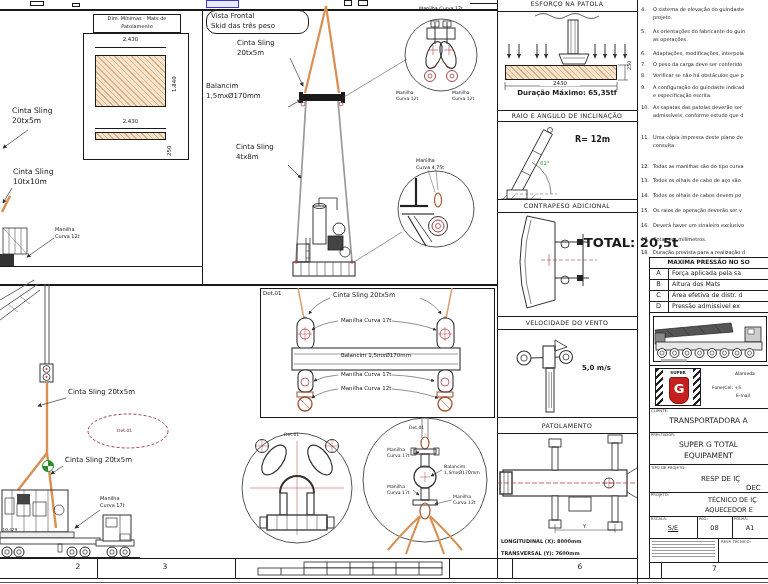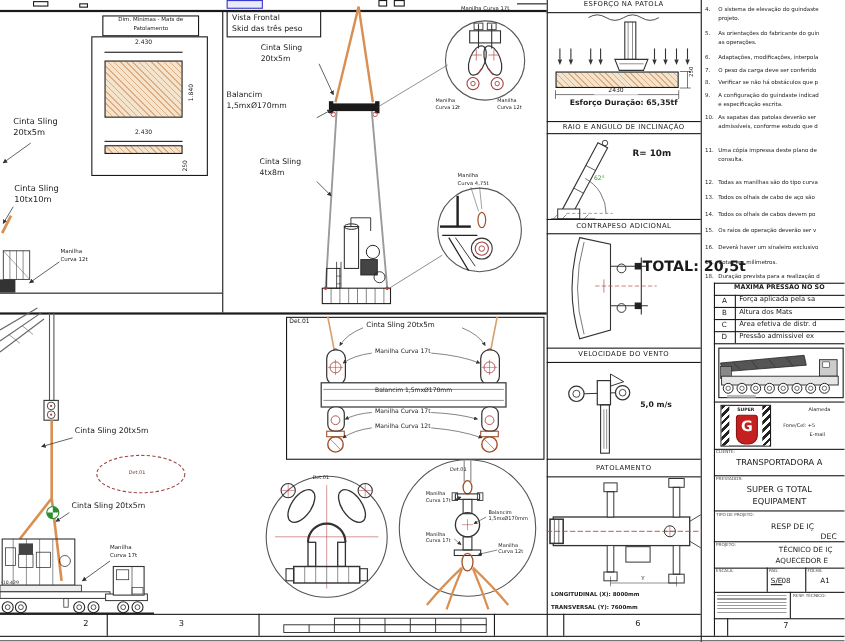--- a/index.html
+++ b/index.html
@@ -77,21 +77,21 @@
     <line x1="54" y1="138" x2="27" y2="157" stroke="#333" stroke-width="0.7" marker-end="url(#ah1)"></line>
     <line x1="10" y1="96" x2="2" y2="112" stroke="#d98f52" stroke-width="2.5"></line>
     <rect x="3" y="128" width="24" height="26" fill="none" stroke="#333" stroke-width="0.8"></rect>
     <line x1="9" y1="128" x2="9" y2="154" stroke="#333" stroke-width="0.5"></line>
     <line x1="15" y1="128" x2="15" y2="154" stroke="#333" stroke-width="0.5"></line>
     <line x1="21" y1="128" x2="21" y2="154" stroke="#333" stroke-width="0.5"></line>
     <line x1="3" y1="128" x2="27" y2="154" stroke="#333" stroke-width="0.4"></line>
     <rect x="0" y="154" width="14" height="12" fill="#333"></rect>
   </svg>
 
-  <div class="box" style="left:206px;top:10px;width:86px;height:24px;">
+  <div class="box" style="left:206px;top:10px;width:103px;height:24px;border-radius:10px;">
     <div class="t" style="left:4px;top:2px;font-size:7px;">Vista Frontal</div>
     <div class="t" style="left:4px;top:12px;font-size:7px;">Skid das três peso</div>
   </div>
 
   <svg style="left:202px;top:10px;" width="295" height="274" viewBox="0 0 295 274">
     <defs>
         <marker id="ah2" markerWidth="6" markerHeight="6" refX="5" refY="3" orient="auto">
           <path d="M0,0 L6,3 L0,6 Z" fill="#333"></path>
         </marker>
       </defs>
@@ -401,40 +401,40 @@
     </g>
     <line x1="8" y1="78" x2="120" y2="78" stroke="#333" stroke-width="0.6"></line>
     <line x1="8" y1="74" x2="8" y2="82" stroke="#333" stroke-width="0.6"></line>
     <line x1="120" y1="74" x2="120" y2="82" stroke="#333" stroke-width="0.6"></line>
     <line x1="121" y1="57" x2="131" y2="57" stroke="#333" stroke-width="0.6"></line>
     <line x1="121" y1="72" x2="131" y2="72" stroke="#333" stroke-width="0.6"></line>
     <line x1="128" y1="57" x2="128" y2="72" stroke="#333" stroke-width="0.6"></line>
   </svg>
   <div class="t c" style="left:540px;top:80px;width:40px;font-size:5.5px;background:#fff;">2430</div>
   <div class="t rot" style="left:627px;top:70px;font-size:5px;">250</div>
-  <div class="t c b" style="left:500px;top:90px;width:134px;font-size:7px;">Esforço Duração: 65,35tf</div>
+  <div class="t c b" style="left:500px;top:90px;width:134px;font-size:7px;">Duração Máximo: 65,35tf</div>
 
   <div class="ln" style="left:497px;top:110px;width:140px;height:1px;"></div>
   <div class="hdr" style="top:112px;">RAIO E ANGULO DE INCLINAÇÃO</div>
   <div class="ln" style="left:497px;top:121px;width:140px;height:1px;"></div>
   <svg style="left:497px;top:122px;" width="140" height="76" viewBox="0 0 140 76">
     <polygon points="13.6,69.7 46.6,7.7 55.4,12.3 22.4,74.3" fill="#fff" stroke="#333" stroke-width="1"></polygon>
     <line x1="24.6" y1="49" x2="33.4" y2="53.6" stroke="#333" stroke-width="0.7"></line>
     <line x1="35.6" y1="28.4" x2="44.4" y2="33" stroke="#333" stroke-width="0.7"></line>
     <circle cx="53" cy="8" r="2.5" fill="none" stroke="#333" stroke-width="0.8"></circle>
     <rect x="10" y="68" width="20" height="9" fill="#fff" stroke="#333" stroke-width="0.9"></rect>
     <line x1="4" y1="77" x2="44" y2="77" stroke="#333" stroke-width="0.8"></line>
     <line x1="6" y1="77" x2="10" y2="73" stroke="#333" stroke-width="0.5"></line>
     <line x1="14" y1="77" x2="18" y2="73" stroke="#333" stroke-width="0.5"></line>
     <line x1="34" y1="77" x2="38" y2="73" stroke="#333" stroke-width="0.5"></line>
     <line x1="18" y1="72" x2="60" y2="72" stroke="#555" stroke-width="0.5" stroke-dasharray="3,2"></line>
     <path d="M54,72 A36,36 0 0 0 34.9,40.2" fill="none" stroke="#555" stroke-width="0.7"></path>
   </svg>
   <div class="t" style="left:540px;top:160px;font-size:5.5px;color:#3a9a3a;">62°</div>
-  <div class="t b" style="left:575px;top:136px;font-size:8px;">R= 10m</div>
+  <div class="t b" style="left:575px;top:136px;font-size:8px;">R= 12m</div>
 
   <div class="ln" style="left:497px;top:199px;width:140px;height:1px;"></div>
   <div class="hdr" style="top:202px;">CONTRAPESO ADICIONAL</div>
   <div class="ln" style="left:497px;top:212px;width:140px;height:1px;"></div>
   <svg style="left:497px;top:212px;" width="140" height="100" viewBox="0 0 140 100">
     <path d="M30,4 L58,10 L58,88 L30,96 Q16,50 30,4 Z" fill="#fff" stroke="#333" stroke-width="1"></path>
     <path d="M34,8 Q22,50 34,92" fill="none" stroke="#333" stroke-width="0.6"></path>
     <line x1="58" y1="30" x2="92" y2="30" stroke="#333" stroke-width="1"></line>
     <line x1="58" y1="66" x2="92" y2="66" stroke="#333" stroke-width="1"></line>
     <line x1="86" y1="22" x2="86" y2="74" stroke="#333" stroke-width="1"></line>
@@ -640,21 +640,21 @@
   <div class="ln" style="left:649px;top:492px;width:119px;height:1px;"></div>
   <div class="t" style="left:651px;top:493px;font-size:3.8px;color:#444;">PROJETO:</div>
   <div class="t" style="left:708px;top:497px;font-size:6.5px;">TÉCNICO DE IÇ</div>
   <div class="t" style="left:705px;top:507px;font-size:6.5px;">AQUECEDOR E</div>
   <div class="ln" style="left:649px;top:516px;width:119px;height:1px;"></div>
   <div class="ln" style="left:697px;top:516px;width:1px;height:22px;"></div>
   <div class="ln" style="left:732px;top:516px;width:1px;height:22px;"></div>
   <div class="t" style="left:651px;top:517px;font-size:3.8px;color:#444;">ESCALA:</div>
   <div class="t" style="left:699px;top:517px;font-size:3.8px;color:#444;">PAG:</div>
   <div class="t" style="left:734px;top:517px;font-size:3.8px;color:#444;">FOLHA:</div>
-  <div class="t c" style="left:682px;top:525px;width:48px;font-size:6.5px;text-decoration:underline;">S/E</div>
+  <div class="t c" style="left:649px;top:525px;width:48px;font-size:6.5px;text-decoration:underline;">S/E</div>
   <div class="t c" style="left:697px;top:525px;width:35px;font-size:6.5px;">08</div>
   <div class="t c" style="left:732px;top:525px;width:36px;font-size:6.5px;">A1</div>
   <div class="ln" style="left:649px;top:538px;width:119px;height:1px;"></div>
   <div class="ln" style="left:718px;top:538px;width:1px;height:24px;"></div>
   <div class="microtext" style="position:absolute;left:652px;top:541px;width:63px;height:18px;"></div>
   <div class="t" style="left:721px;top:540px;font-size:3.8px;color:#444;">RESP. TÉCNICO:</div>
   <div class="ln" style="left:649px;top:562px;width:119px;height:1px;"></div>
   <div class="ln" style="left:661px;top:562px;width:1px;height:16px;"></div>
   <div class="t c" style="left:661px;top:565px;width:107px;font-size:7.5px;">7</div>
 

